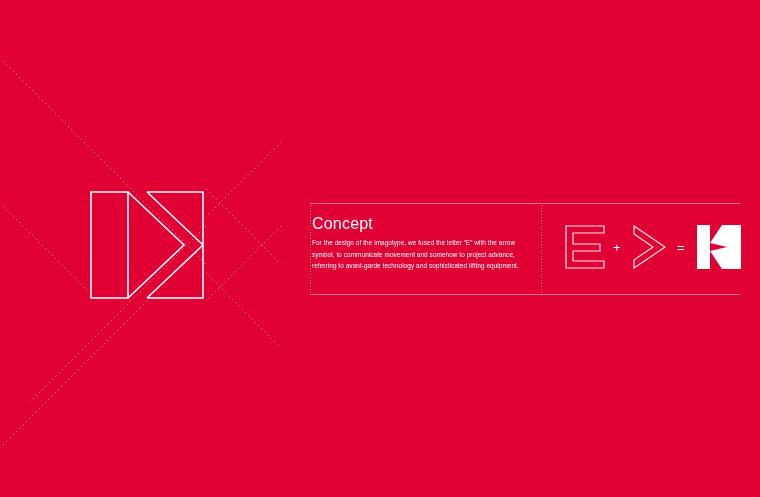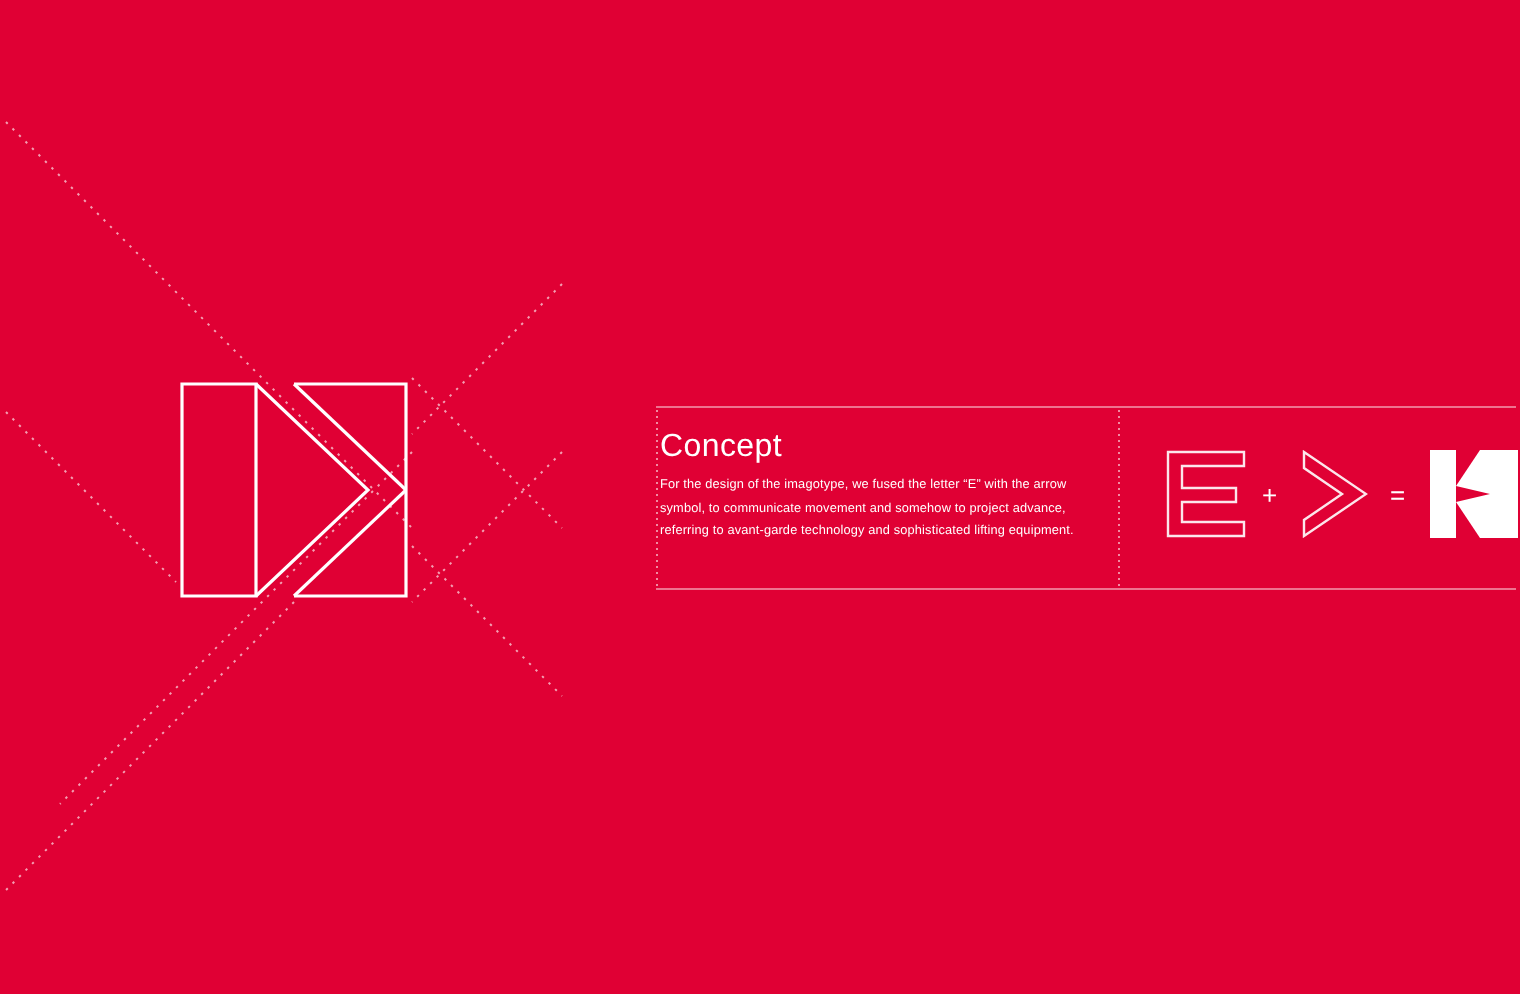--- a/index.html
+++ b/index.html
@@ -33,21 +33,21 @@
     position: absolute;
     left: 88px;
     top: 189px;
     width: 118px;
     height: 112px;
   }
 
   
   #concept-panel {
     position: absolute;
-    left: 328px;
+    left: 310px;
     top: 203px;
     width: 430px;
     height: 92px;
   }
   .hrule {
     position: absolute;
     left: 0;
     width: 430px;
     height: 1px;
     background: rgba(255,255,255,0.45);

